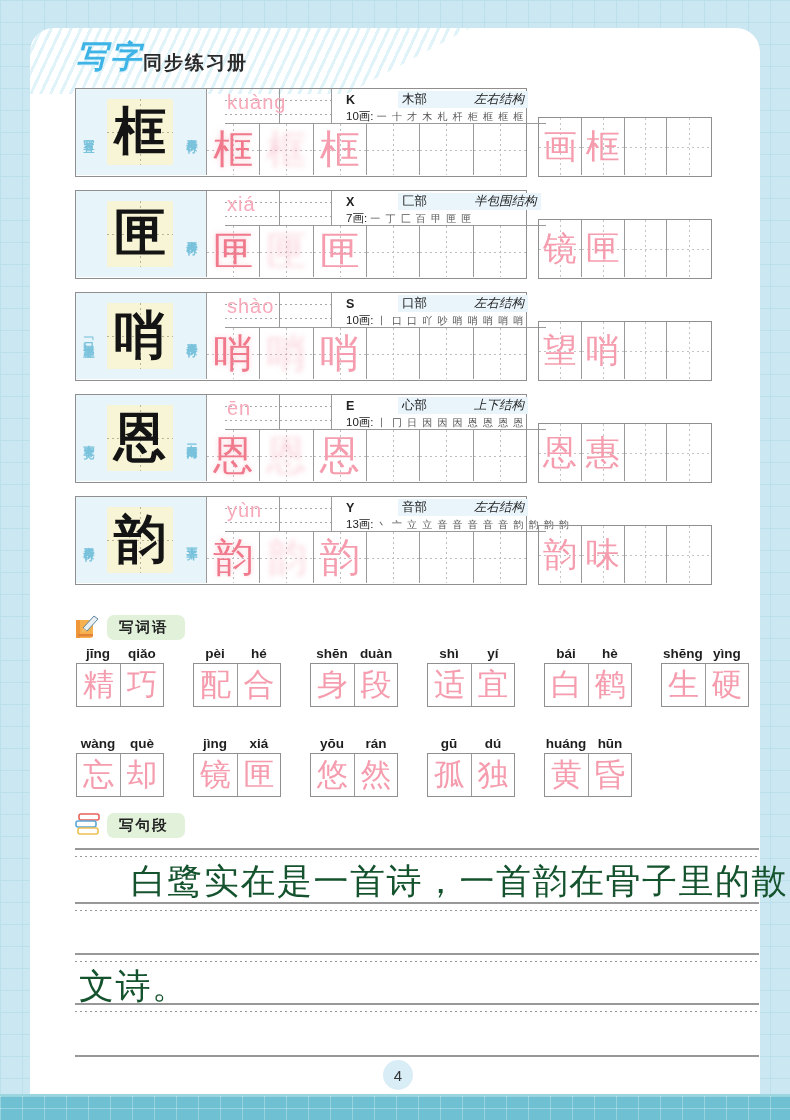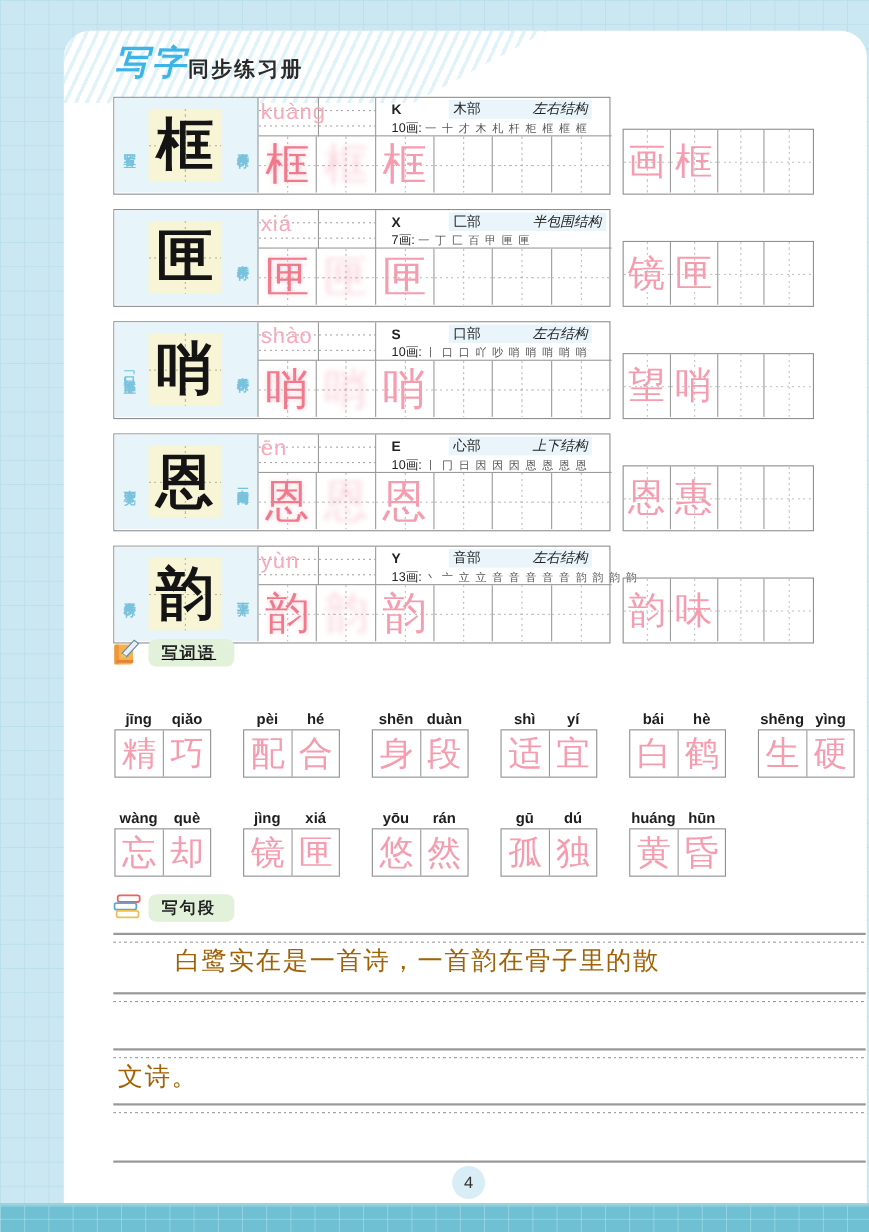--- a/index.html
+++ b/index.html
@@ -8,21 +8,21 @@
     font-family:"Liberation Sans", sans-serif;
     background-color:#cbe7f2;
     background-image:
       linear-gradient(#bcdfec 1px, transparent 1px),
       linear-gradient(90deg, #bcdfec 1px, transparent 1px);
     background-size:22px 22px;
     position:relative; overflow:hidden;
   }
   .page{
     position:absolute; left:30px; top:28px; width:730px; height:1066px;
-    background:#ffffff; border-radius:24px 24px 0 0;margin-left:28px;
+    background:#ffffff; border-radius:24px 24px 0 0;
   }
   .corner-stripes{
     position:absolute; left:0; top:0; width:440px; height:66px;
     border-radius:24px 0 0 0;
     background:repeating-linear-gradient(115deg, rgba(110,200,225,0.22) 0 3px, transparent 3px 9px);
     clip-path:polygon(0 0, 100% 0, 72% 100%, 0 100%);
   }
   .logo{
     position:absolute; left:46px; top:8px; font-size:31px; font-weight:bold; font-style:italic;
     color:#3eb4e6; letter-spacing:3px; font-family:"Liberation Sans", sans-serif;
@@ -38,21 +38,21 @@
   .dash-v{ position:absolute; left:50%; top:0; width:1px; height:100%;
     background:repeating-linear-gradient(to bottom,#b9b29a 0 2px, transparent 2px 5px);}
   .dash-h{ position:absolute; top:50%; left:0; height:1px; width:100%;
     background:repeating-linear-gradient(to right,#b9b29a 0 2px, transparent 2px 5px);}
   .model-char{ position:absolute; left:0; top:0; width:100%; height:100%; display:flex; align-items:center; justify-content:center;
     font-family:"DejaVu Serif", serif; font-size:52px; font-weight:600; color:#141414;}
   .tip{ position:absolute; writing-mode:vertical-rl; text-orientation:upright;
     color:#79c2dc; font-size:11px; letter-spacing:1px; line-height:1.0; font-weight:bold;}
   .tip-left{ left:7px; top:50%; transform:translateY(-50%);}
   .tip-right{ left:110px; top:50%; transform:translateY(-50%);}
-  .top-band{ position:absolute; left:131px; top:0; width:321px; height:35px; border-bottom:1px solid #9a9a9a;}
+  .top-band{ position:absolute; left:149px; top:0; width:321px; height:35px; border-bottom:1px solid #9a9a9a;}
   .pinyin-cell{ position:absolute; left:0; top:0; width:107px; height:35px; border-right:1px solid #9a9a9a;}
   .pinyin-cell .mid{ position:absolute; left:54px; top:0; width:1px; height:100%; background:#9a9a9a;}
   .pydot{ position:absolute; left:0; width:100%; height:1px;
     background:repeating-linear-gradient(to right,#a8a8a8 0 2px, transparent 2px 5px);}
   .pinyin{ position:absolute; left:2px; top:2px; font-size:20px; font-weight:500; color:#f7a9ba; letter-spacing:1px; white-space:nowrap; z-index:2;}
   .info{ position:absolute; left:107px; top:0; width:220px; height:35px; padding:2px 0 0 14px; overflow:visible;}
   .info-line1{ font-size:12.5px; color:#222; display:flex; gap:0; align-items:center; white-space:nowrap;}
   .info-line1 .initial{ width:52px; font-weight:bold;}
   .info-line1 .radical{ width:72px; background:#e9f5fb; padding:0 4px; }
   .info-line1 .structure{ background:#e9f5fb; padding:0 4px;font-style:italic;}
@@ -73,38 +73,38 @@
   .word-table{ position:absolute; left:463px; top:29px; width:174px; height:60px; border:1.5px solid #8f8f8f; display:flex;}
   .wtcell{ position:relative; width:42.8px; height:57px; border-right:1px solid #9a9a9a;}
   .wtcell:last-child{ border-right:none;}
   .wtcell .dash-v{ background:repeating-linear-gradient(to bottom,#c4c4c4 0 2px, transparent 2px 5px);}
   .wtcell .dash-h{ background:repeating-linear-gradient(to right,#c4c4c4 0 2px, transparent 2px 5px);}
   .wchar{ position:absolute; left:0; top:0; width:100%; height:100%; display:flex; align-items:center; justify-content:center;
     font-family:"DejaVu Serif", serif; font-size:34px; color:#f59dae;}
 
   .section-head{ position:absolute; display:flex; align-items:center; gap:6px;}
   .head-label{ background:#e2f1da; border-radius:7px; padding:3px 16px 3px 12px; font-size:14.5px; font-weight:bold; color:#222; letter-spacing:2px;}
-  .words-head{ left:45px; top:552px;text-decoration:underline;}
+  .words-head{ left:45px; top:586px;}
   .sent-head{ left:45px; top:784px;}
   .head-icon{ width:26px; height:26px; flex:none;}
 
   .word-grid{ position:absolute; left:46px; top:618px; width:700px; display:flex; flex-wrap:wrap; column-gap:26px; row-gap:21px;gap:29px;}
   .word-unit{ width:88px;}
   .py-row{ display:flex; }
   .py-row span{ width:44px; text-align:center; font-size:13.5px; font-weight:bold; color:#1e1e1e; white-space:nowrap;}
   .word-box{ margin-top:2px; width:88px; height:44px; border:1.5px solid #8f8f8f; display:flex;}
   .wcell{ width:50%; height:100%; display:flex; align-items:center; justify-content:center;}
   .wcell+.wcell{ border-left:1px solid #9a9a9a;}
   .wcell span{ font-family:"DejaVu Serif", serif; font-size:31px; color:#f59dae;}
 
   .sentence{ position:absolute; left:45px; top:818px; width:684px; height:215px;}
   .sline{ position:absolute; left:0; width:100%; height:1.8px; background:#989898;}
   .dline{ position:absolute; left:0; width:100%; height:1px;
     background:repeating-linear-gradient(to right,#999 0 2px, transparent 2px 5px);}
-  .sent-text{ position:absolute; font-family:"DejaVu Serif", serif; color:#a16207; font-size:23px; letter-spacing:1.5px; white-space:nowrap;}
+  .sent-text{ position:absolute; font-family:"DejaVu Serif", serif; color:#14532d; font-size:35px; letter-spacing:1.5px; white-space:nowrap;}
   .sent-text.l1{ left:56px; top:12px;}
   .sent-text.l2{ left:4px; top:117px;}
 
   .page-num{ position:absolute; left:353px; top:1032px; width:30px; height:30px; border-radius:50%;
     background:#d9edf6; display:flex; align-items:center; justify-content:center; font-size:15px; color:#333;}
 
   .bottom-band{ position:absolute; left:0; top:1094px; width:790px; height:26px;
     background-color:#6fc0d3; border-top:2px solid #9ad5e0;
     background-image:
       linear-gradient(90deg, rgba(255,255,255,0.28) 1px, transparent 1px),

